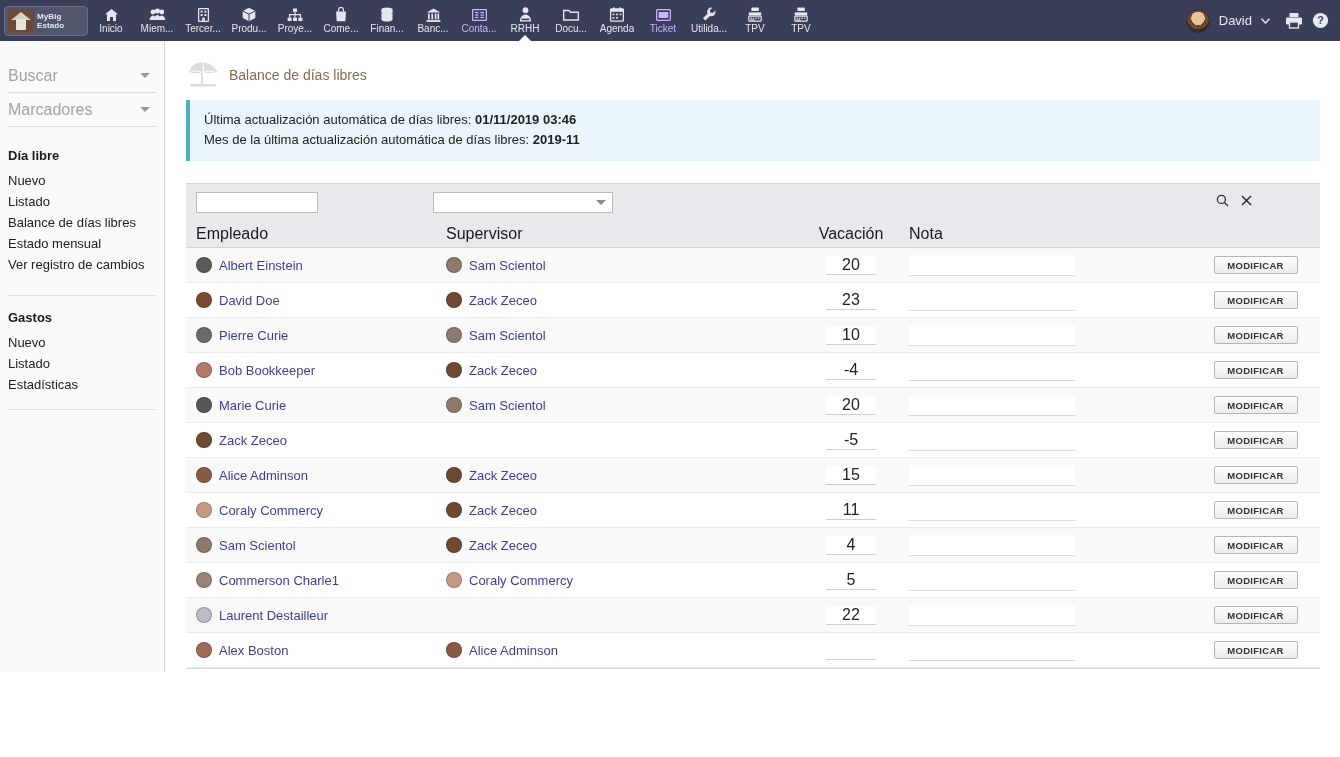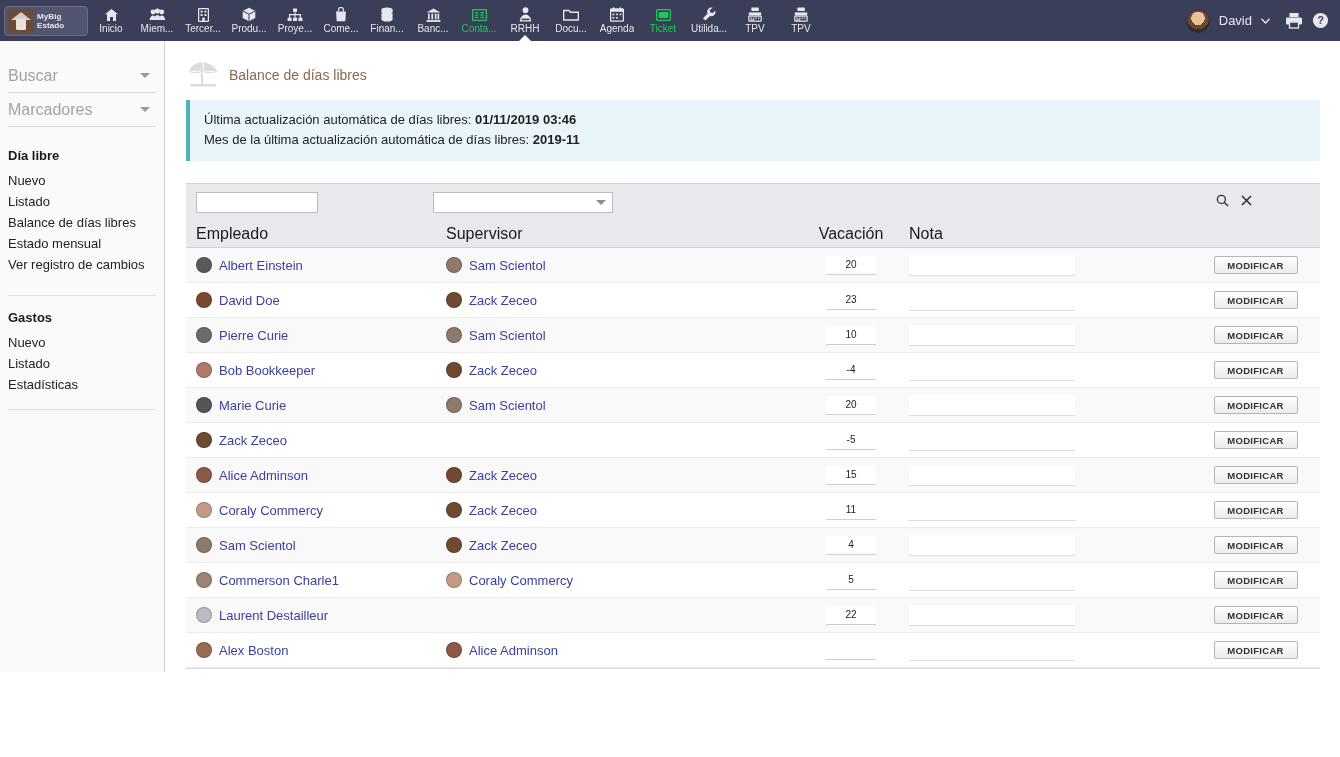--- a/index.html
+++ b/index.html
@@ -62,21 +62,21 @@
   .navitems { display: flex; align-items: center; height: 41px; }
   .navitem {
     width: 46px; height: 41px;
     display: flex; flex-direction: column;
     align-items: center; justify-content: center;
     gap: 1px;
     color: #e6e6ee;
     position: relative;
     cursor: pointer;
   }
-  .navitem.dim { color: #22c55e; }
+  .navitem.dim { color: #c4b5fd; }
   .navitem .nlabel {
     font-size: 10px; line-height: 11px;
     white-space: nowrap; overflow: hidden;
     max-width: 45px; text-align: center;
   }
   .navitem .nicon {
     height: 15px; display: flex; align-items: center; justify-content: center;
   }
   .navitem .nicon svg { display: block; }
   .navitem.active::after {
@@ -230,21 +230,21 @@
     flex: 0 0 auto;
     border: 1px solid rgba(0,0,0,.2);
   }
   .col-vac-cell { width: 100px; display: flex; justify-content: center; }
   .num-input {
     width: 50px; height: 19px;
     border: none; border-bottom: 1px solid #cfcfcf;
     background: #fff;
     text-align: center;
     font-family: "Liberation Sans", sans-serif;
-    font-size: 10px; color: #222;
+    font-size: 16px; color: #222;
   }
   .num-input.blankbg { background: transparent; }
   .col-nota-cell { width: 290px; display: flex; }
   .nota-input {
     width: 166px; height: 21px;
     border: none; border-bottom: 1px solid #dcdcdc;
     background: #fff;
     font-family: "Liberation Sans", sans-serif;
     font-size: 12px;
     margin-left: 8px;

